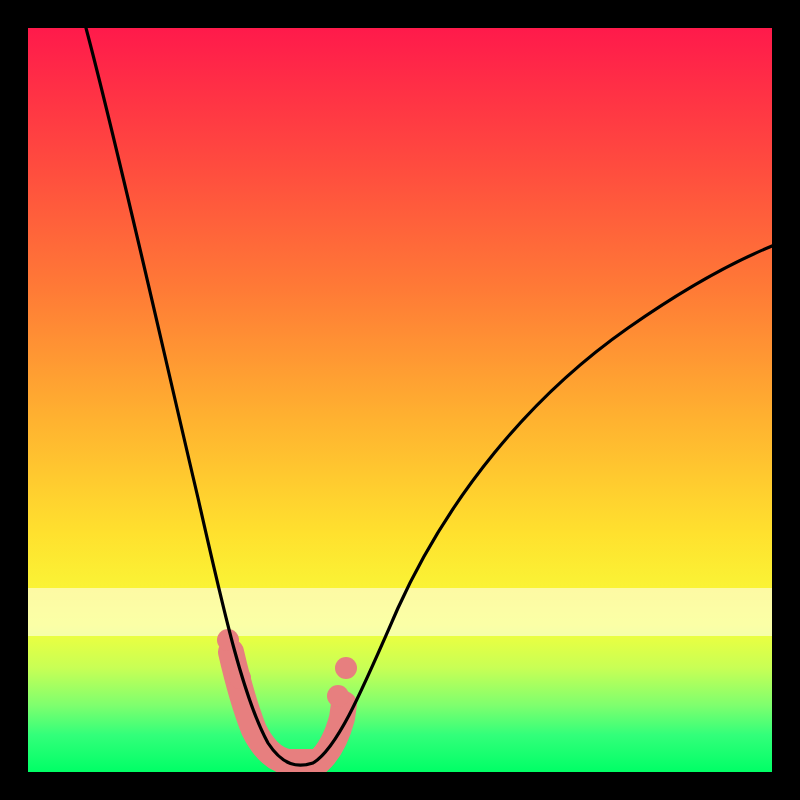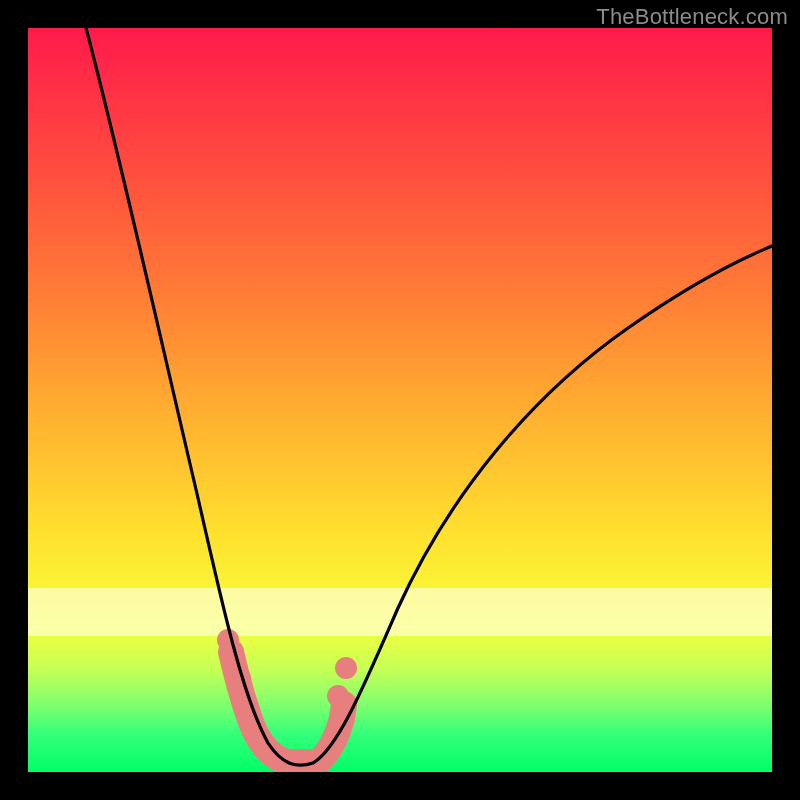--- a/index.html
+++ b/index.html
@@ -85,15 +85,14 @@
                C 90 120, 130 300, 170 470
                C 195 580, 215 670, 240 715
                C 255 738, 270 740, 285 735
                C 310 720, 335 660, 370 580
                C 420 470, 500 370, 600 300
                C 660 258, 710 232, 744 218" fill="none" stroke="#000" stroke-width="3.2" stroke-linecap="round"></path>
     </svg>
 
   </div>
 
-  <div class="watermark">TheBottleneck.com</div>
 
 </div>
 
 </body></html>

